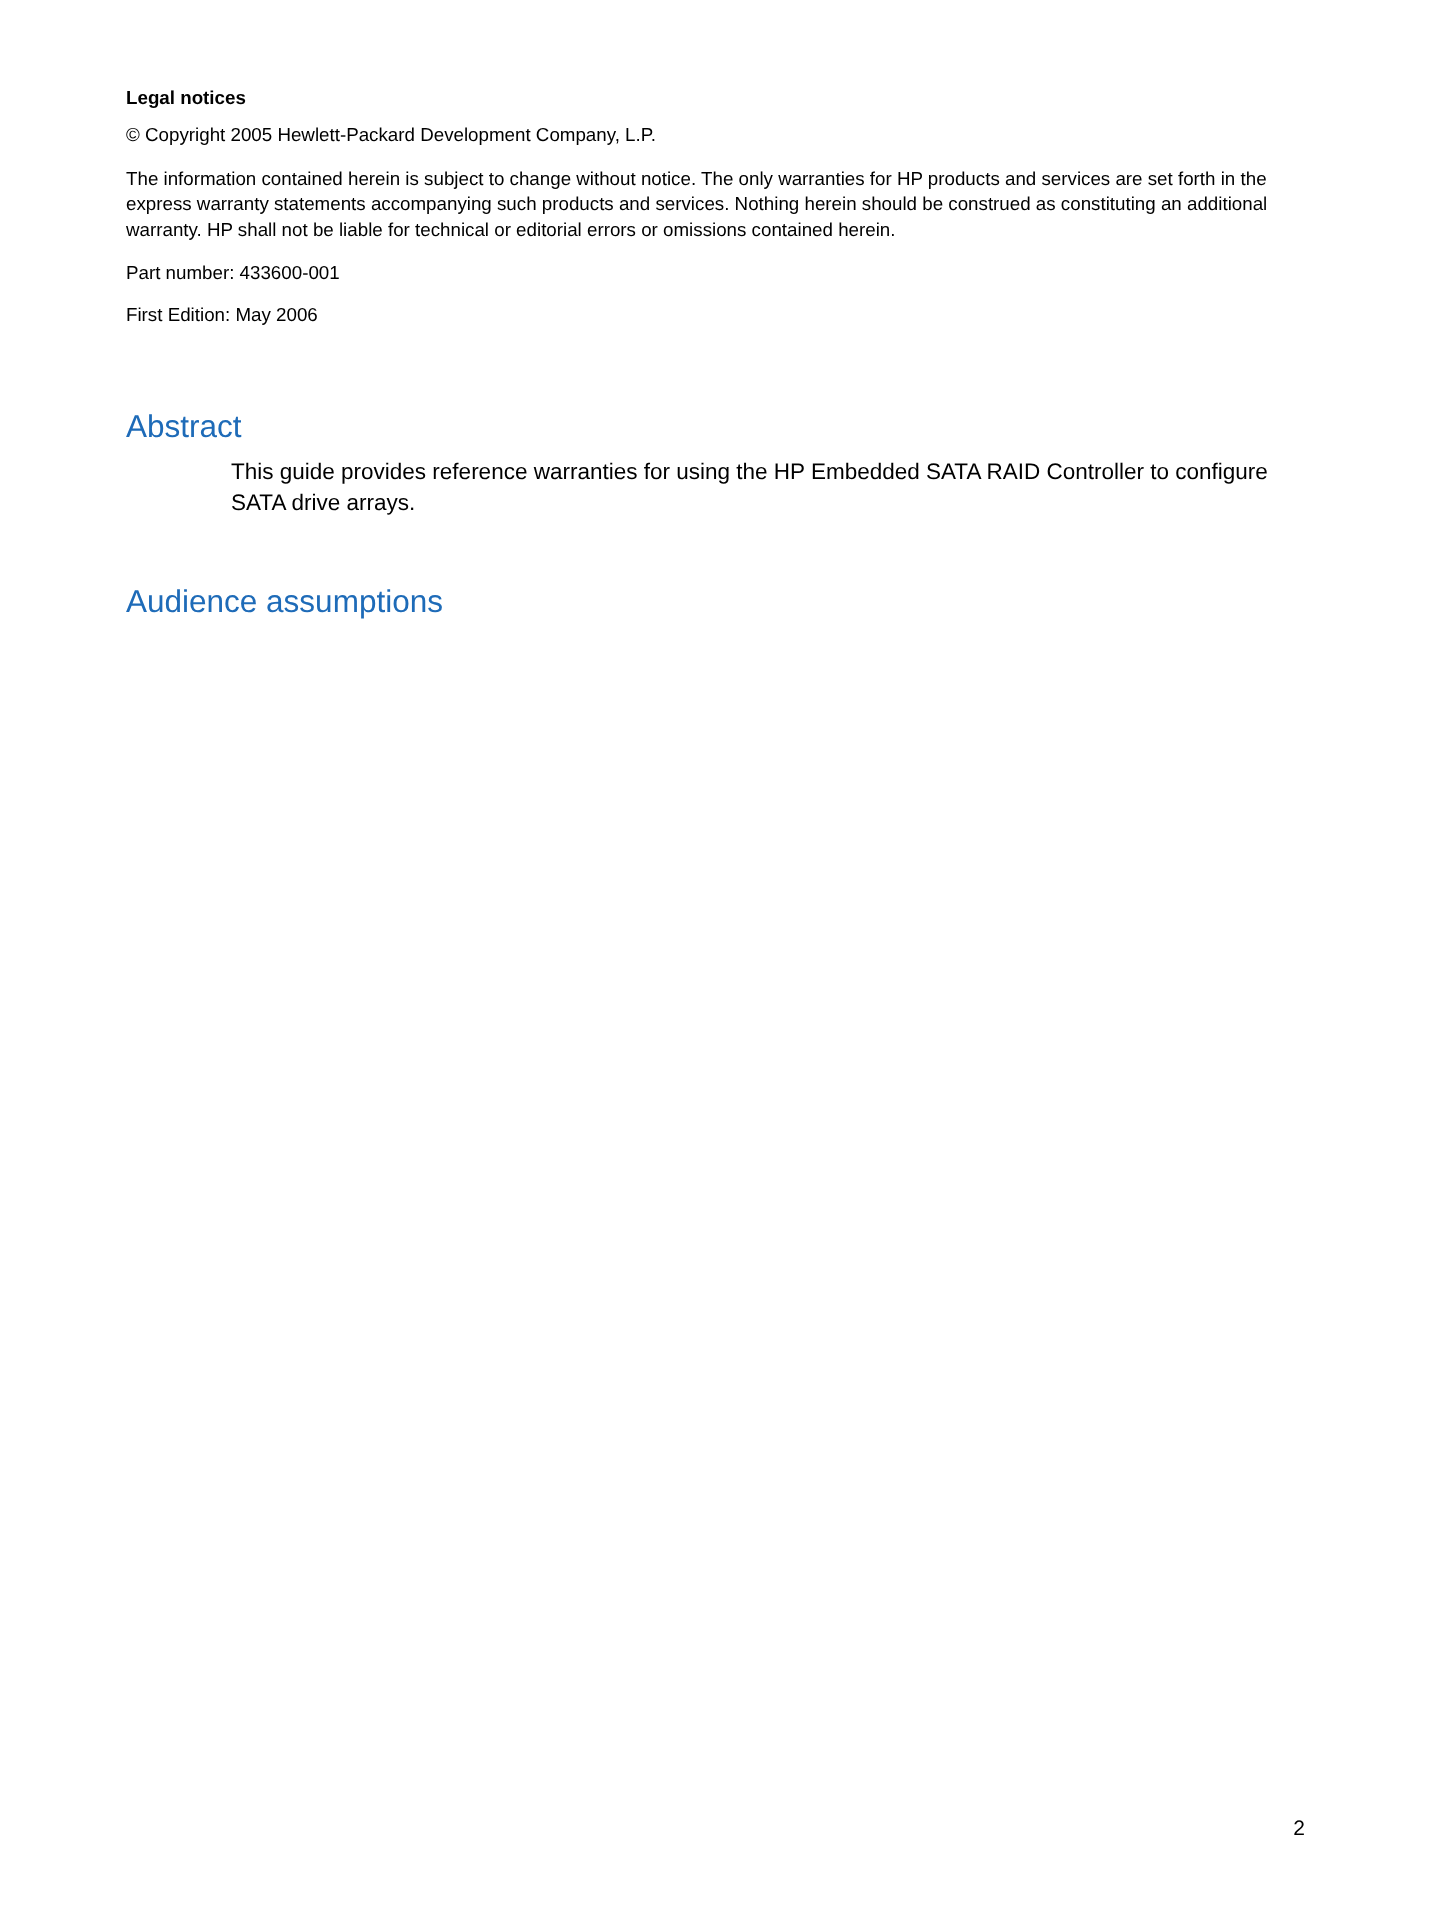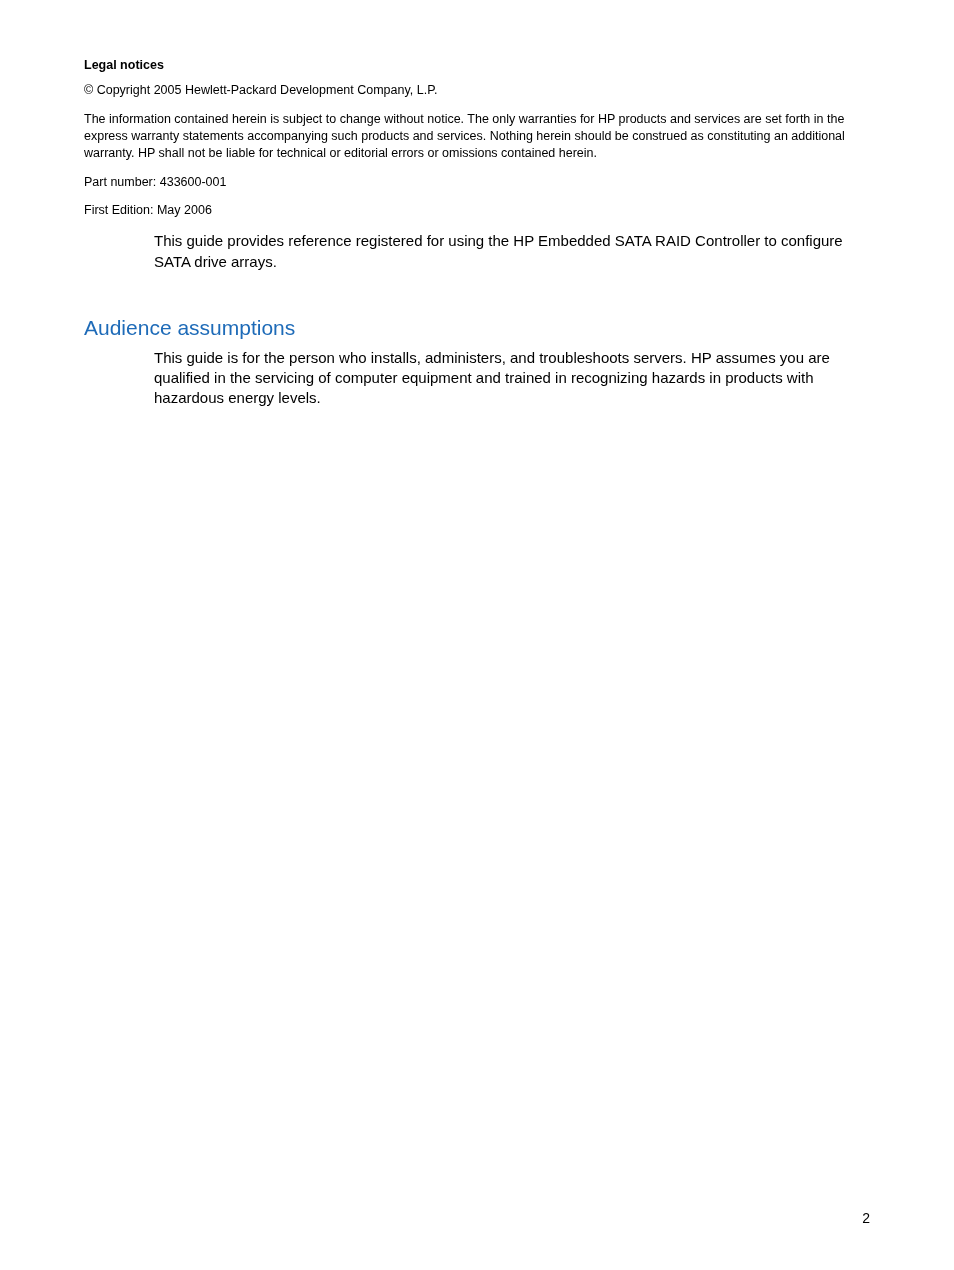--- a/index.html
+++ b/index.html
@@ -63,20 +63,20 @@
 
   <div class="legal-text">© Copyright 2005 Hewlett-Packard Development Company, L.P.</div>
 
   <div class="legal-text">The information contained herein is subject to change without notice. The only warranties for HP products and services are set forth in the express warranty statements accompanying such products and services. Nothing herein should be construed as constituting an additional warranty. HP shall not be liable for technical or editorial errors or omissions contained herein.</div>
 
 
   <div class="legal-text">Part number: 433600-001</div>
 
   <div class="legal-text">First Edition: May 2006</div>
 
-  <div class="body-text">This guide provides reference registered for using the HP Embedded SATA RAID Controller to configure SATA drive arrays.</div>
+  <div class="section-heading first">Abstract</div>
+  <div class="body-text">This guide provides reference warranties for using the HP Embedded SATA RAID Controller to configure SATA drive arrays.</div>
 
   <div class="section-heading">Audience assumptions</div>
-  <div class="body-text">This guide is for the person who installs, administers, and troubleshoots servers. HP assumes you are qualified in the servicing of computer equipment and trained in recognizing hazards in products with hazardous energy levels.</div>
 
 </div>
 
 <div class="page-number">2</div>
 
 </body></html>

